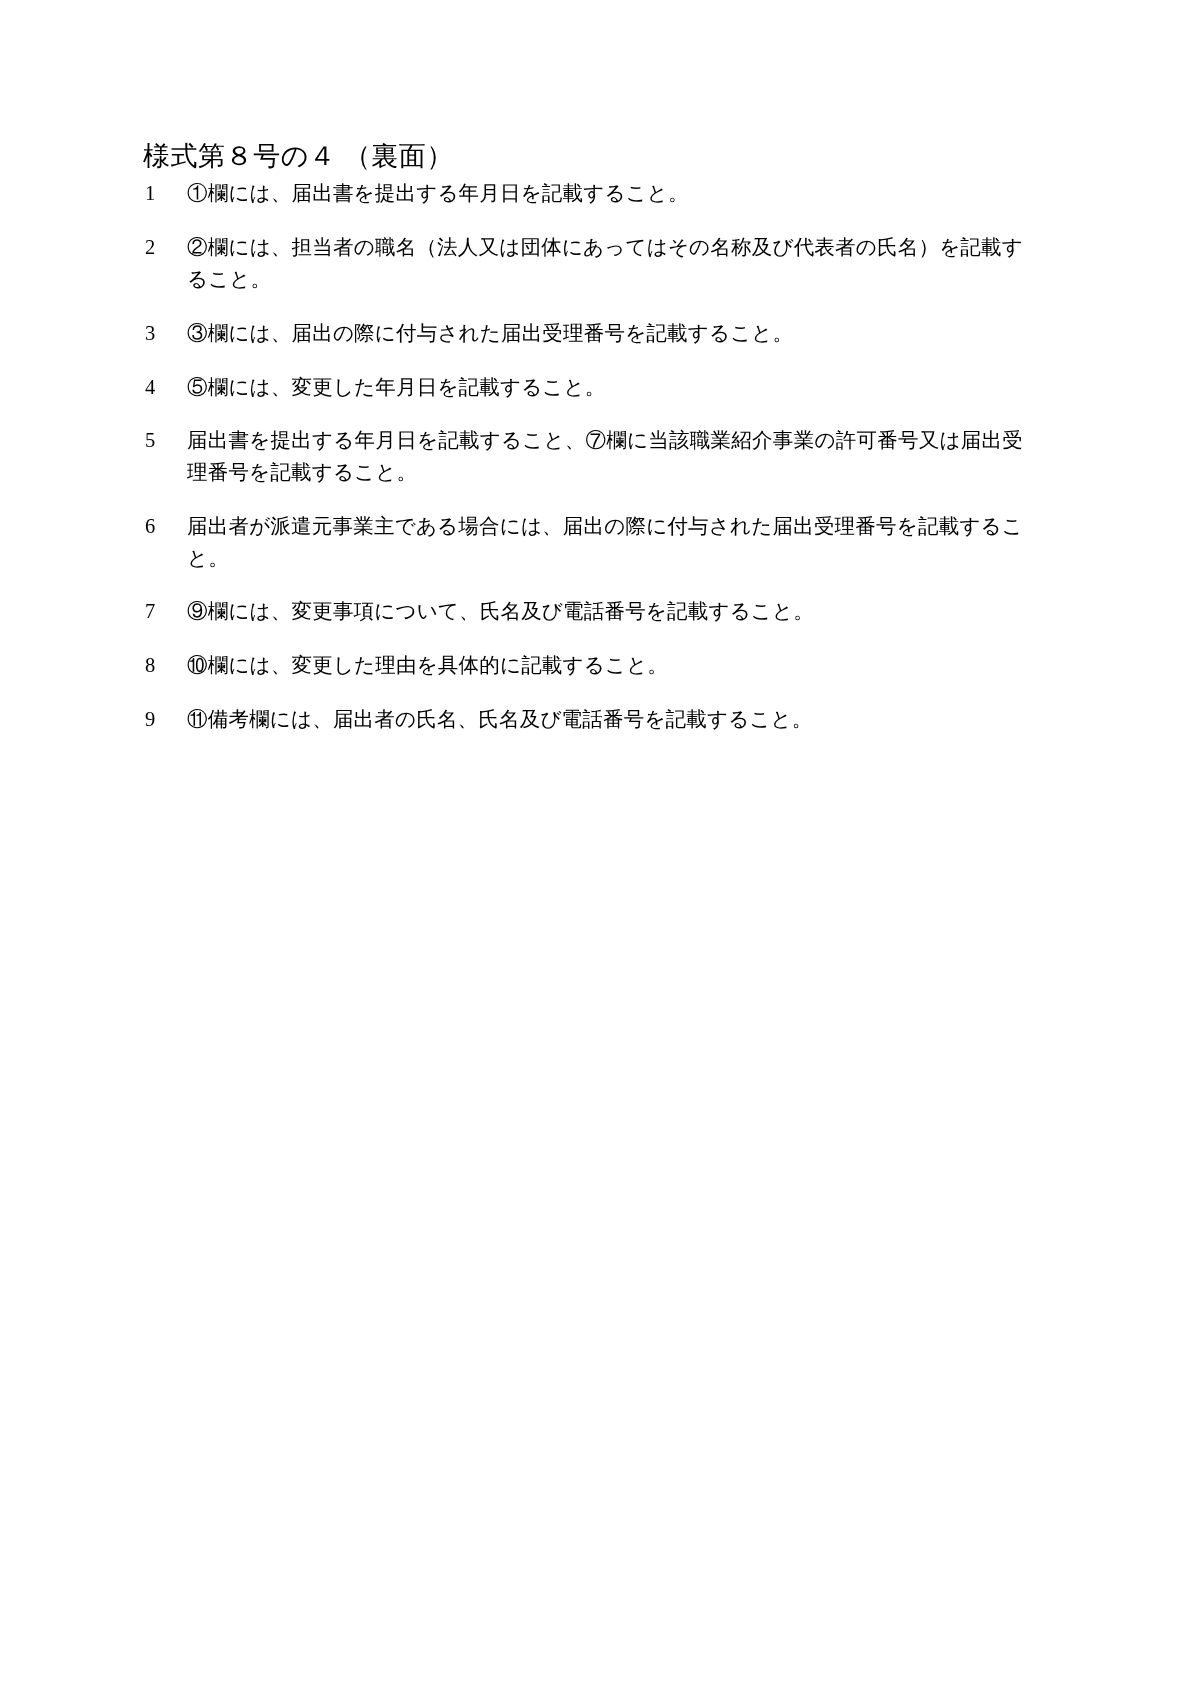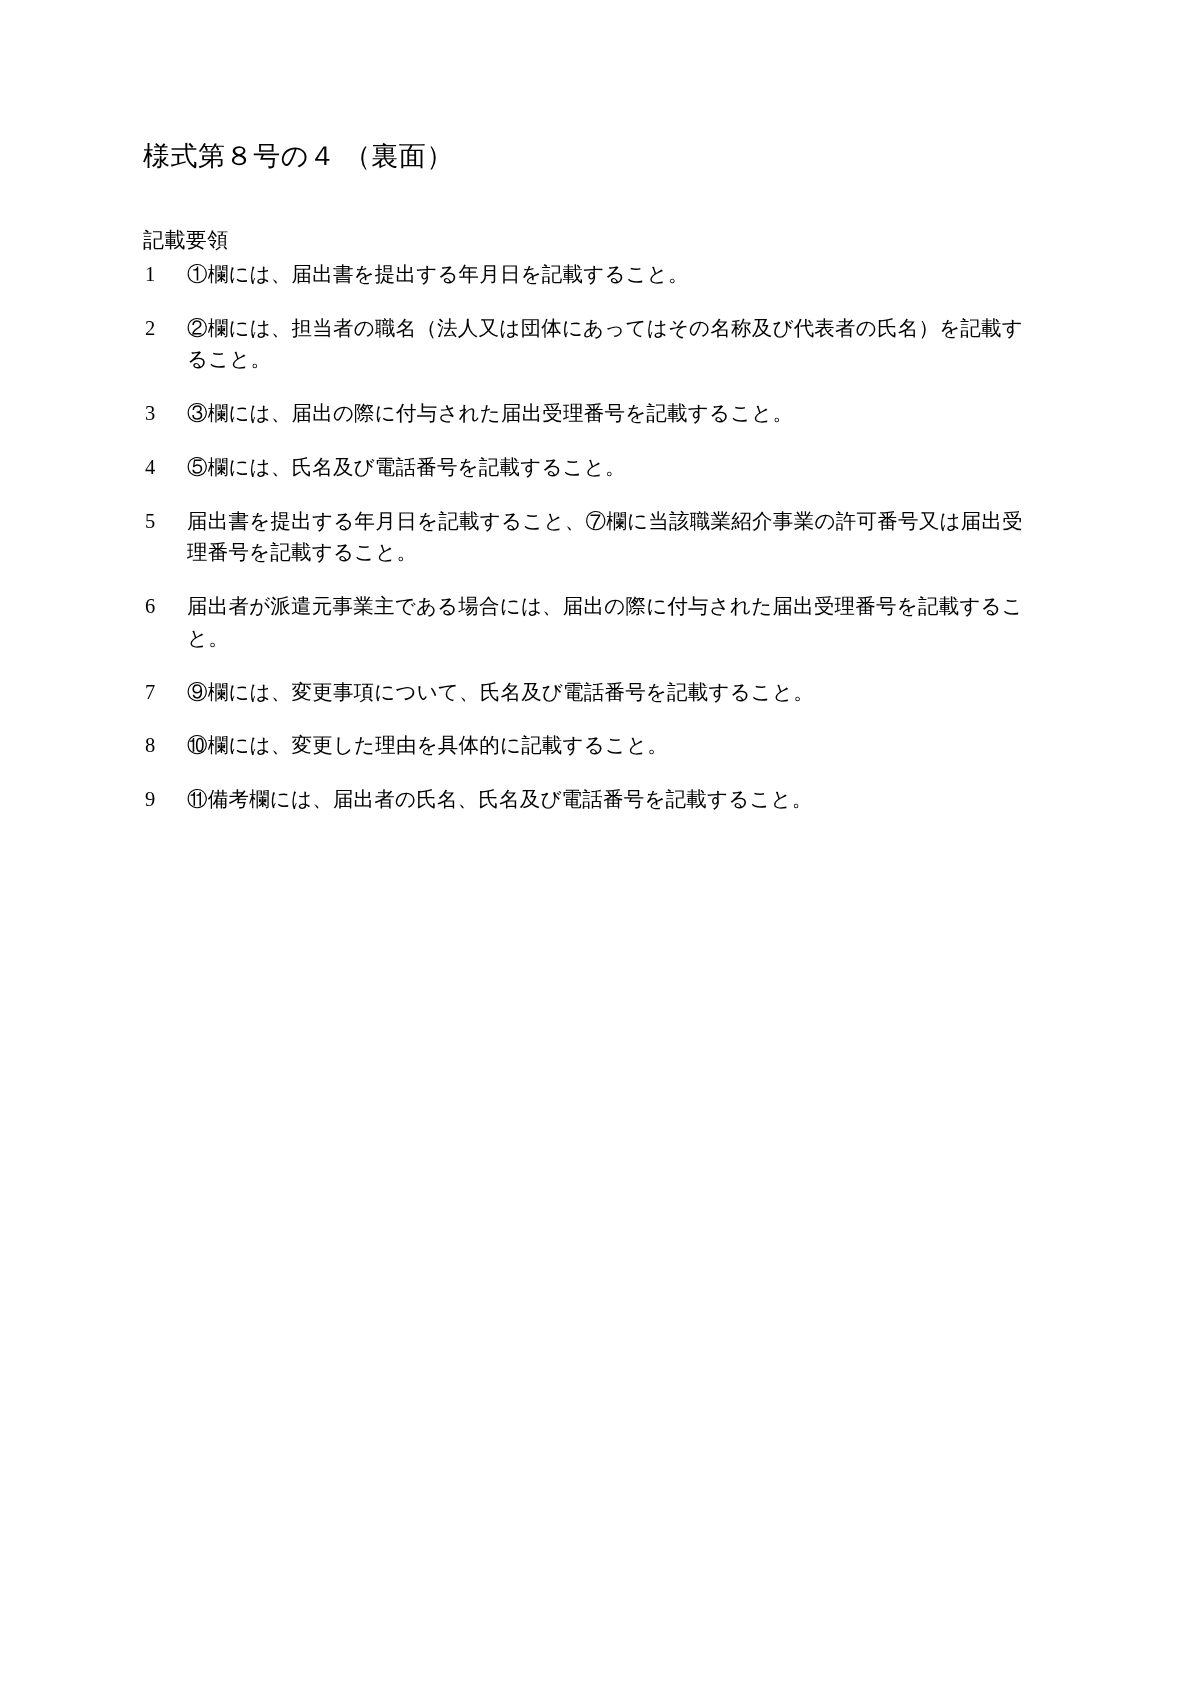--- a/index.html
+++ b/index.html
@@ -73,42 +73,41 @@
   }
 </style>
 </head>
 <body>
 
 <div class="page">
   <div class="content">
 
     <div class="doc-title">様式第８号の４ （裏面）</div>
 
-    <div class="section-title">記載要領</div>
 
     <ol class="notes">
 
       <li class="note">
         <span class="note-num">1</span>
         <span class="note-body">①欄には、届出書を提出する年月日を記載すること。</span>
       </li>
 
       <li class="note">
         <span class="note-num">2</span>
         <span class="note-body">②欄には、担当者の職名（法人又は団体にあってはその名称及び代表者の氏名）を記載すること。</span>
       </li>
 
       <li class="note">
         <span class="note-num">3</span>
         <span class="note-body">③欄には、届出の際に付与された届出受理番号を記載すること。</span>
       </li>
 
       <li class="note">
         <span class="note-num">4</span>
-        <span class="note-body">⑤欄には、氏名及び電話番号を記載すること。</span>
+        <span class="note-body">⑤欄には、変更した年月日を記載すること。</span>
       </li>
 
       <li class="note">
         <span class="note-num">5</span>
         <span class="note-body">届出書を提出する年月日を記載すること、⑦欄に当該職業紹介事業の許可番号又は届出受理番号を記載すること。</span>
       </li>
 
       <li class="note">
         <span class="note-num">6</span>
         <span class="note-body">届出者が派遣元事業主である場合には、届出の際に付与された届出受理番号を記載すること。</span>

